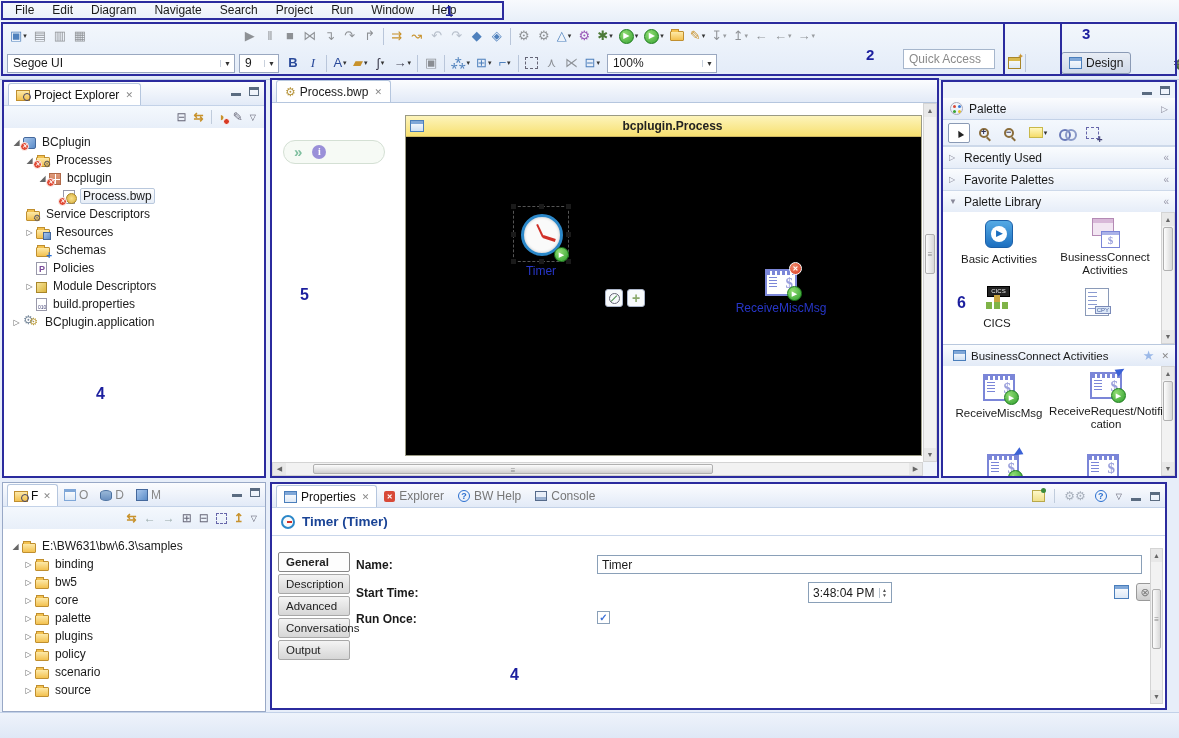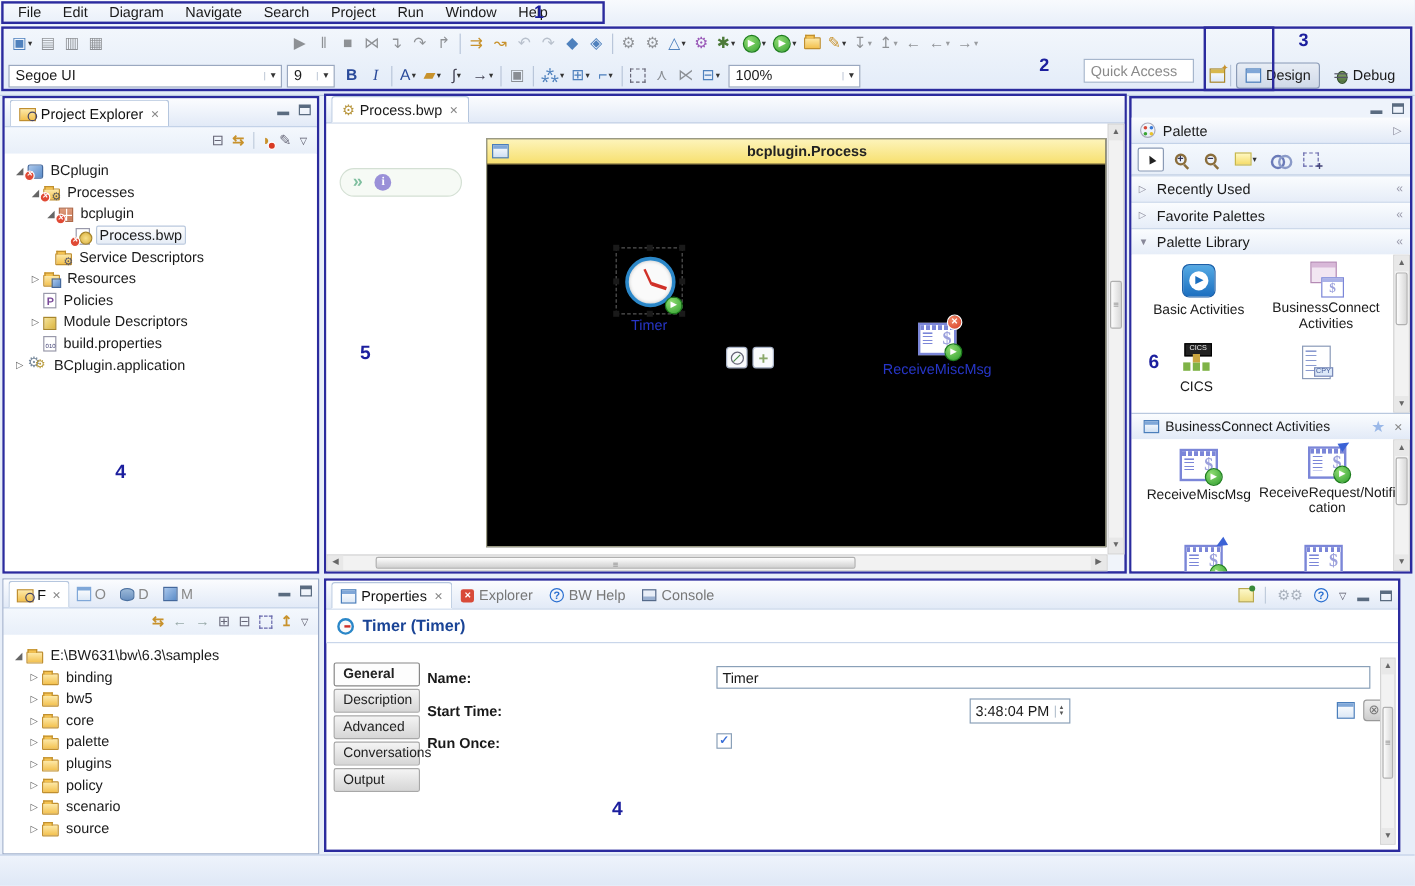--- a/index.html
+++ b/index.html
@@ -28,21 +28,21 @@
   .combo .cv { flex:1; }
   .combo .ca { font-size:7px; color:#333; border-left:1px solid #c8d0dc; padding-left:3px; margin-left:4px; }
   .minifold { width:14px; height:10px; background:linear-gradient(#fde9a8,#f3c14f); border:1px solid #c08f2f; border-radius:1px; position:relative; }
   .minifold::before { content:""; position:absolute; top:-3px; left:0; width:6px; height:2px; background:#f3c14f; border:1px solid #c08f2f; border-bottom:none; }
   .marq { width:13px; height:12px; border:1px dashed #667; }
   .qa { position:absolute; left:903px; top:28px; width:92px; height:20px; border:1px solid #a6b6cc; font-family:"Liberation Sans",sans-serif; font-size:12px; padding:0 5px; color:#444; }
   .qa::placeholder { color:#8a8a8a; }
 
   
   #persp { position:absolute; left:1008px; top:31px; display:flex; align-items:center; gap:4px; }
-  .pbtn { display:flex; align-items:center; gap:4px; height:22px; padding:0 7px; border-radius:3px; cursor:pointer; }
+  .pbtn { display:flex; align-items:center; gap:4px; height:22px; padding:0 7px; border-radius:3px; cursor:pointer;margin-left:31px; }
   .pbtn.pressed { border:1px solid #8a9ab5; background:linear-gradient(#e8edf5,#cfd9e8); }
   .psep { width:1px; height:18px; background:#b9c6da; }
   .icon-table { width:13px; height:12px; border:1px solid #4a7ebb; background:linear-gradient(#fff,#dce8f6); position:relative; }
   .icon-table::before { content:""; position:absolute; left:0; right:0; top:0; height:3px; background:#7fa7d8; }
   .icon-openpersp { border-color:#a8862a; }
   .icon-openpersp::before { background:#d8b84c; }
   .icon-openpersp::after { content:"✦"; position:absolute; right:-4px; top:-6px; color:#c8922c; font-size:8px; }
   .icon-bug { width:12px; height:12px; position:relative; }
   .icon-bug::before { content:""; position:absolute; left:3px; top:2px; width:7px; height:9px; border-radius:50%; background:linear-gradient(#8aa86a,#4c6e3c); border:1px solid #33502a; }
   .icon-bug::after { content:""; position:absolute; left:1px; top:4px; width:11px; height:1px; background:#556; box-shadow:0 3px 0 #556; }
@@ -464,29 +464,34 @@
         </span>
         <span class="tlabel">bcplugin</span>
       </div>
       <div class="trow sel" style="padding-left: 45px;">
         <span class="tw"></span>
         <span class="ti bwp">
           <i class="errb">✕</i>
         </span>
         <span class="tlabel">Process.bwp</span>
       </div>
-      <div class="trow" style="padding-left: 9px; margin-left: 20px;">
+      <div class="trow" style="padding-left: 9px;">
         <span class="tw"></span>
         <span class="ti fold fold-srv"></span>
         <span class="tlabel">Service Descriptors</span>
       </div>
       <div class="trow" style="padding-left: 19px;">
         <span class="tw">▷</span>
         <span class="ti fold fold-res"></span>
         <span class="tlabel">Resources</span>
+      </div>
+      <div class="trow" style="padding-left: 19px;">
+        <span class="tw"></span>
+        <span class="ti fold fold-sch"></span>
+        <span class="tlabel">Schemas</span>
       </div>
       <div class="trow" style="padding-left: 19px;">
         <span class="tw"></span>
         <span class="ti policy"></span>
         <span class="tlabel">Policies</span>
       </div>
       <div class="trow" style="padding-left: 19px;">
         <span class="tw">▷</span>
         <span class="ti cube3"></span>
         <span class="tlabel">Module Descriptors</span>

